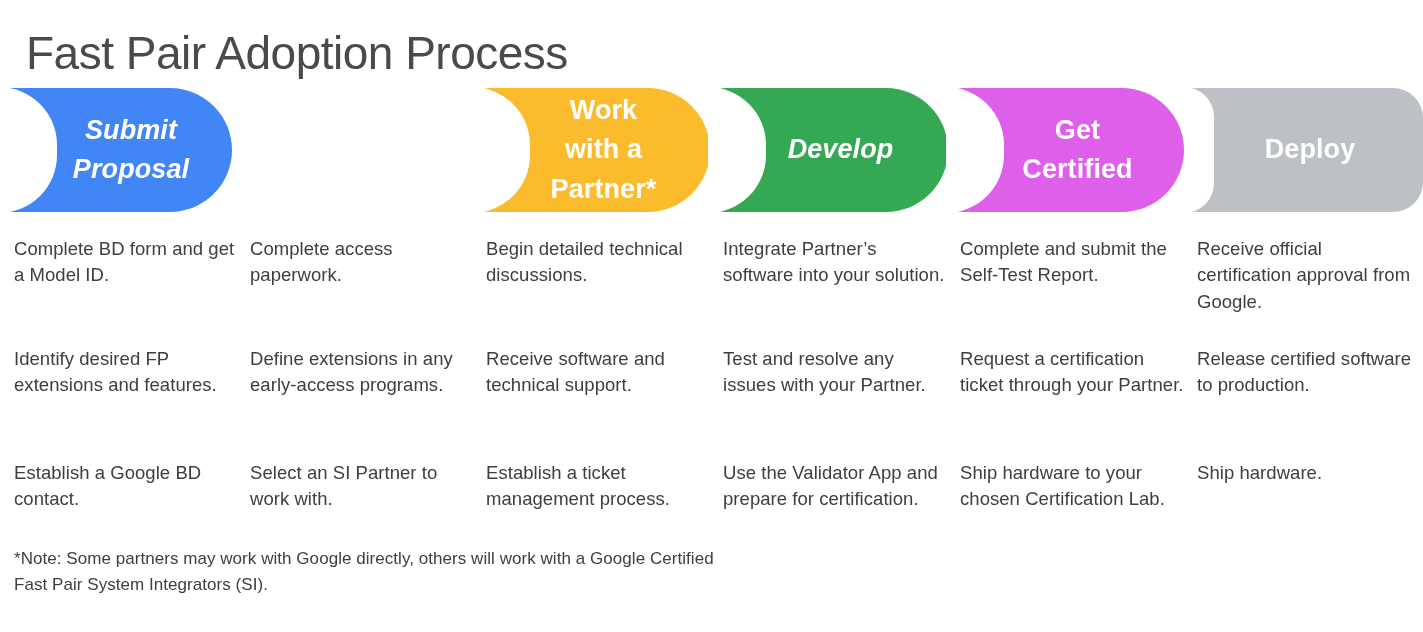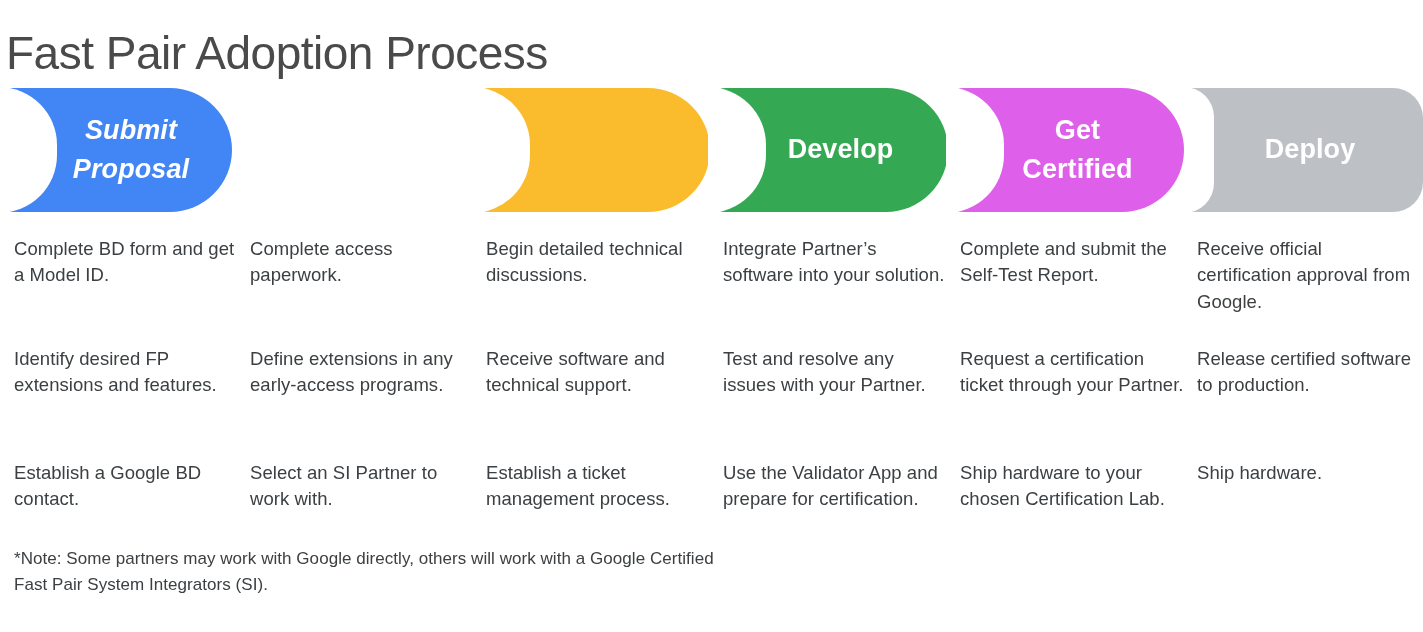--- a/index.html
+++ b/index.html
@@ -131,38 +131,41 @@
     width: 700px;
     font-size: 17px;
     line-height: 1.5;
     color: #3c4043;
     letter-spacing: 0.05px;
   }
 </style>
 </head>
 <body style="background: rgb(255, 255, 255);">
 
-<h1 class="page-title" style="color: rgb(74, 74, 74);">Fast Pair Adoption Process</h1>
+<h1 class="page-title" style="color: rgb(74, 74, 74); margin-left: 20px;">Fast Pair Adoption Process</h1>
 
 <div class="banner-strip">
 
   <div class="banner first" style="left: 0px; width: 232px; font-style: italic;">
     <div class="banner-body" style="background: rgb(66, 133, 244);"></div>
     <div class="banner-notch"></div>
     <div class="banner-label">Submit
 Proposal</div>
   </div>
 
 
   <div class="banner" style="left: 473px; width: 237px;">
     <div class="banner-body" style="background: rgb(250, 188, 45);"></div>
     <div class="banner-notch"></div>
-  </div>
-
-  <div class="banner" style="left: 709px; width: 239px;">
+    <div class="banner-label">Work
+with a
+Partner*</div>
+  </div>
+
+  <div class="banner" style="left: 709px; width: 239px; font-style: italic;">
     <div class="banner-body" style="background: rgb(53, 168, 83);"></div>
     <div class="banner-notch"></div>
     <div class="banner-label">Develop</div>
   </div>
 
   <div class="banner last" style="left: 1185px; width: 238px;">
     <div class="banner-body" style="background: rgb(189, 193, 198);"></div>
     <div class="banner-notch"></div>
     <div class="banner-label">Deploy</div>
   </div>

